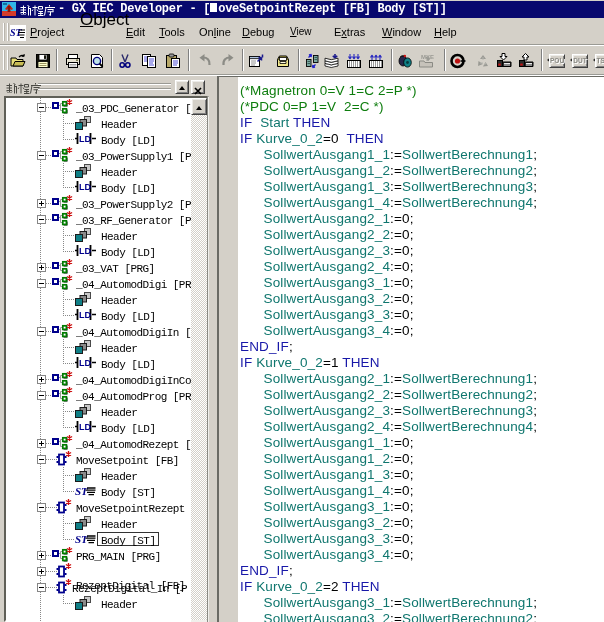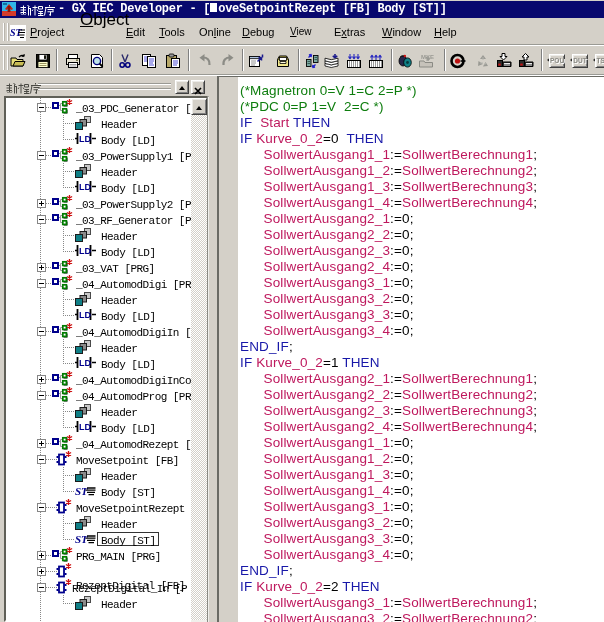--- a/index.html
+++ b/index.html
@@ -537,13 +537,13 @@
 <div class="a" style="left:57px;top:305.4px;width:1px;height:24.0px;background-image:repeating-linear-gradient(to bottom,#888 0 1px,transparent 1px 2px)"></div>
 <div class="a" style="left:57px;top:369.4px;width:1px;height:24.0px;background-image:repeating-linear-gradient(to bottom,#888 0 1px,transparent 1px 2px)"></div>
 <div class="a" style="left:57px;top:417.4px;width:1px;height:24.0px;background-image:repeating-linear-gradient(to bottom,#888 0 1px,transparent 1px 2px)"></div>
 <div class="a" style="left:57px;top:497.4px;width:1px;height:8.0px;background-image:repeating-linear-gradient(to bottom,#888 0 1px,transparent 1px 2px)"></div>
 </div>
 <div class="a" style="left:217px;top:76px;width:387px;height:546px;background:#fff;border-left:2px solid #6a6a64;border-top:1px solid #6a6a64"></div>
 <div class="a" style="left:219px;top:77px;width:19px;height:545px;background:#d4d0c8"></div>
 <div class="a" style="left:219px;top:85px;width:345px;height:545px;overflow:hidden">
 <div style="position:absolute;left:21px;top:-1.8px;font-size:13.5px;line-height:16px;white-space:pre;letter-spacing:0.15px"><div style=""><span class="c">(*Magnetron 0=V 1=C 2=P *)</span></div><div style=""><span class="c">(*PDC 0=P 1=V&nbsp;&nbsp;2=C *)</span></div><div style=""><span class="k">IF</span><span class="p">&nbsp;&nbsp;</span><span class="v">Start</span><span class="p"> </span><span class="k">THEN</span></div><div style=""><span class="k">IF</span><span class="p"> </span><span class="v">Kurve_0_2</span><span class="p">=0&nbsp;&nbsp;</span><span class="k">THEN</span></div><div style="margin-left:23.5px;"><span class="v">SollwertAusgang1_1</span><span class="p">:=</span><span class="v">SollwertBerechnung1</span><span class="p">;</span></div><div style="margin-left:23.5px;"><span class="v">SollwertAusgang1_2</span><span class="p">:=</span><span class="v">SollwertBerechnung2</span><span class="p">;</span></div><div style="margin-left:23.5px;"><span class="v">SollwertAusgang1_3</span><span class="p">:=</span><span class="v">SollwertBerechnung3</span><span class="p">;</span></div><div style="margin-left:23.5px;"><span class="v">SollwertAusgang1_4</span><span class="p">:=</span><span class="v">SollwertBerechnung4</span><span class="p">;</span></div><div style="margin-left:23.5px;"><span class="v">SollwertAusgang2_1</span><span class="p">:=0;</span></div><div style="margin-left:23.5px;"><span class="v">SollwertAusgang2_2</span><span class="p">:=0;</span></div><div style="margin-left:23.5px;"><span class="v">SollwertAusgang2_3</span><span class="p">:=0;</span></div><div style="margin-left:23.5px;"><span class="v">SollwertAusgang2_4</span><span class="p">:=0;</span></div><div style="margin-left:23.5px;"><span class="v">SollwertAusgang3_1</span><span class="p">:=0;</span></div><div style="margin-left:23.5px;"><span class="v">SollwertAusgang3_2</span><span class="p">:=0;</span></div><div style="margin-left:23.5px;"><span class="v">SollwertAusgang3_3</span><span class="p">:=0;</span></div><div style="margin-left:23.5px;"><span class="v">SollwertAusgang3_4</span><span class="p">:=0;</span></div><div style=""><span class="k">END_IF</span><span class="p">;</span></div><div style=""><span class="k">IF</span><span class="p"> </span><span class="v">Kurve_0_2</span><span class="p">=1 </span><span class="k">THEN</span></div><div style="margin-left:23.5px;"><span class="v">SollwertAusgang2_1</span><span class="p">:=</span><span class="v">SollwertBerechnung1</span><span class="p">;</span></div><div style="margin-left:23.5px;"><span class="v">SollwertAusgang2_2</span><span class="p">:=</span><span class="v">SollwertBerechnung2</span><span class="p">;</span></div><div style="margin-left:23.5px;"><span class="v">SollwertAusgang2_3</span><span class="p">:=</span><span class="v">SollwertBerechnung3</span><span class="p">;</span></div><div style="margin-left:23.5px;"><span class="v">SollwertAusgang2_4</span><span class="p">:=</span><span class="v">SollwertBerechnung4</span><span class="p">;</span></div><div style="margin-left:23.5px;"><span class="v">SollwertAusgang1_1</span><span class="p">:=0;</span></div><div style="margin-left:23.5px;"><span class="v">SollwertAusgang1_2</span><span class="p">:=0;</span></div><div style="margin-left:23.5px;"><span class="v">SollwertAusgang1_3</span><span class="p">:=0;</span></div><div style="margin-left:23.5px;"><span class="v">SollwertAusgang1_4</span><span class="p">:=0;</span></div><div style="margin-left:23.5px;"><span class="v">SollwertAusgang3_1</span><span class="p">:=0;</span></div><div style="margin-left:23.5px;"><span class="v">SollwertAusgang3_2</span><span class="p">:=0;</span></div><div style="margin-left:23.5px;"><span class="v">SollwertAusgang3_3</span><span class="p">:=0;</span></div><div style="margin-left:23.5px;"><span class="v">SollwertAusgang3_4</span><span class="p">:=0;</span></div><div style=""><span class="k">END_IF</span><span class="p">;</span></div><div style=""><span class="k">IF</span><span class="p"> </span><span class="v">Kurve_0_2</span><span class="p">=2 </span><span class="k">THEN</span></div><div style="margin-left:23.5px;"><span class="v">SollwertAusgang3_1</span><span class="p">:=</span><span class="v">SollwertBerechnung1</span><span class="p">;</span></div><div style="margin-left:23.5px;"><span class="v">SollwertAusgang3_2</span><span class="p">:=</span><span class="v">SollwertBerechnung2</span><span class="p">;</span></div></div>
   </div>
-<style>.k{color:#1818a8}.v{color:#be185d}.c{color:#0e7d0e}.p{color:#000}
+<style>.k{color:#1818a8}.v{color:#0f766e}.c{color:#0e7d0e}.p{color:#000}
 .tl{font-family:"Liberation Mono",monospace;font-size:11px;font-weight:normal;letter-spacing:-0.55px;color:#000;white-space:pre}</style>
 </body></html>

